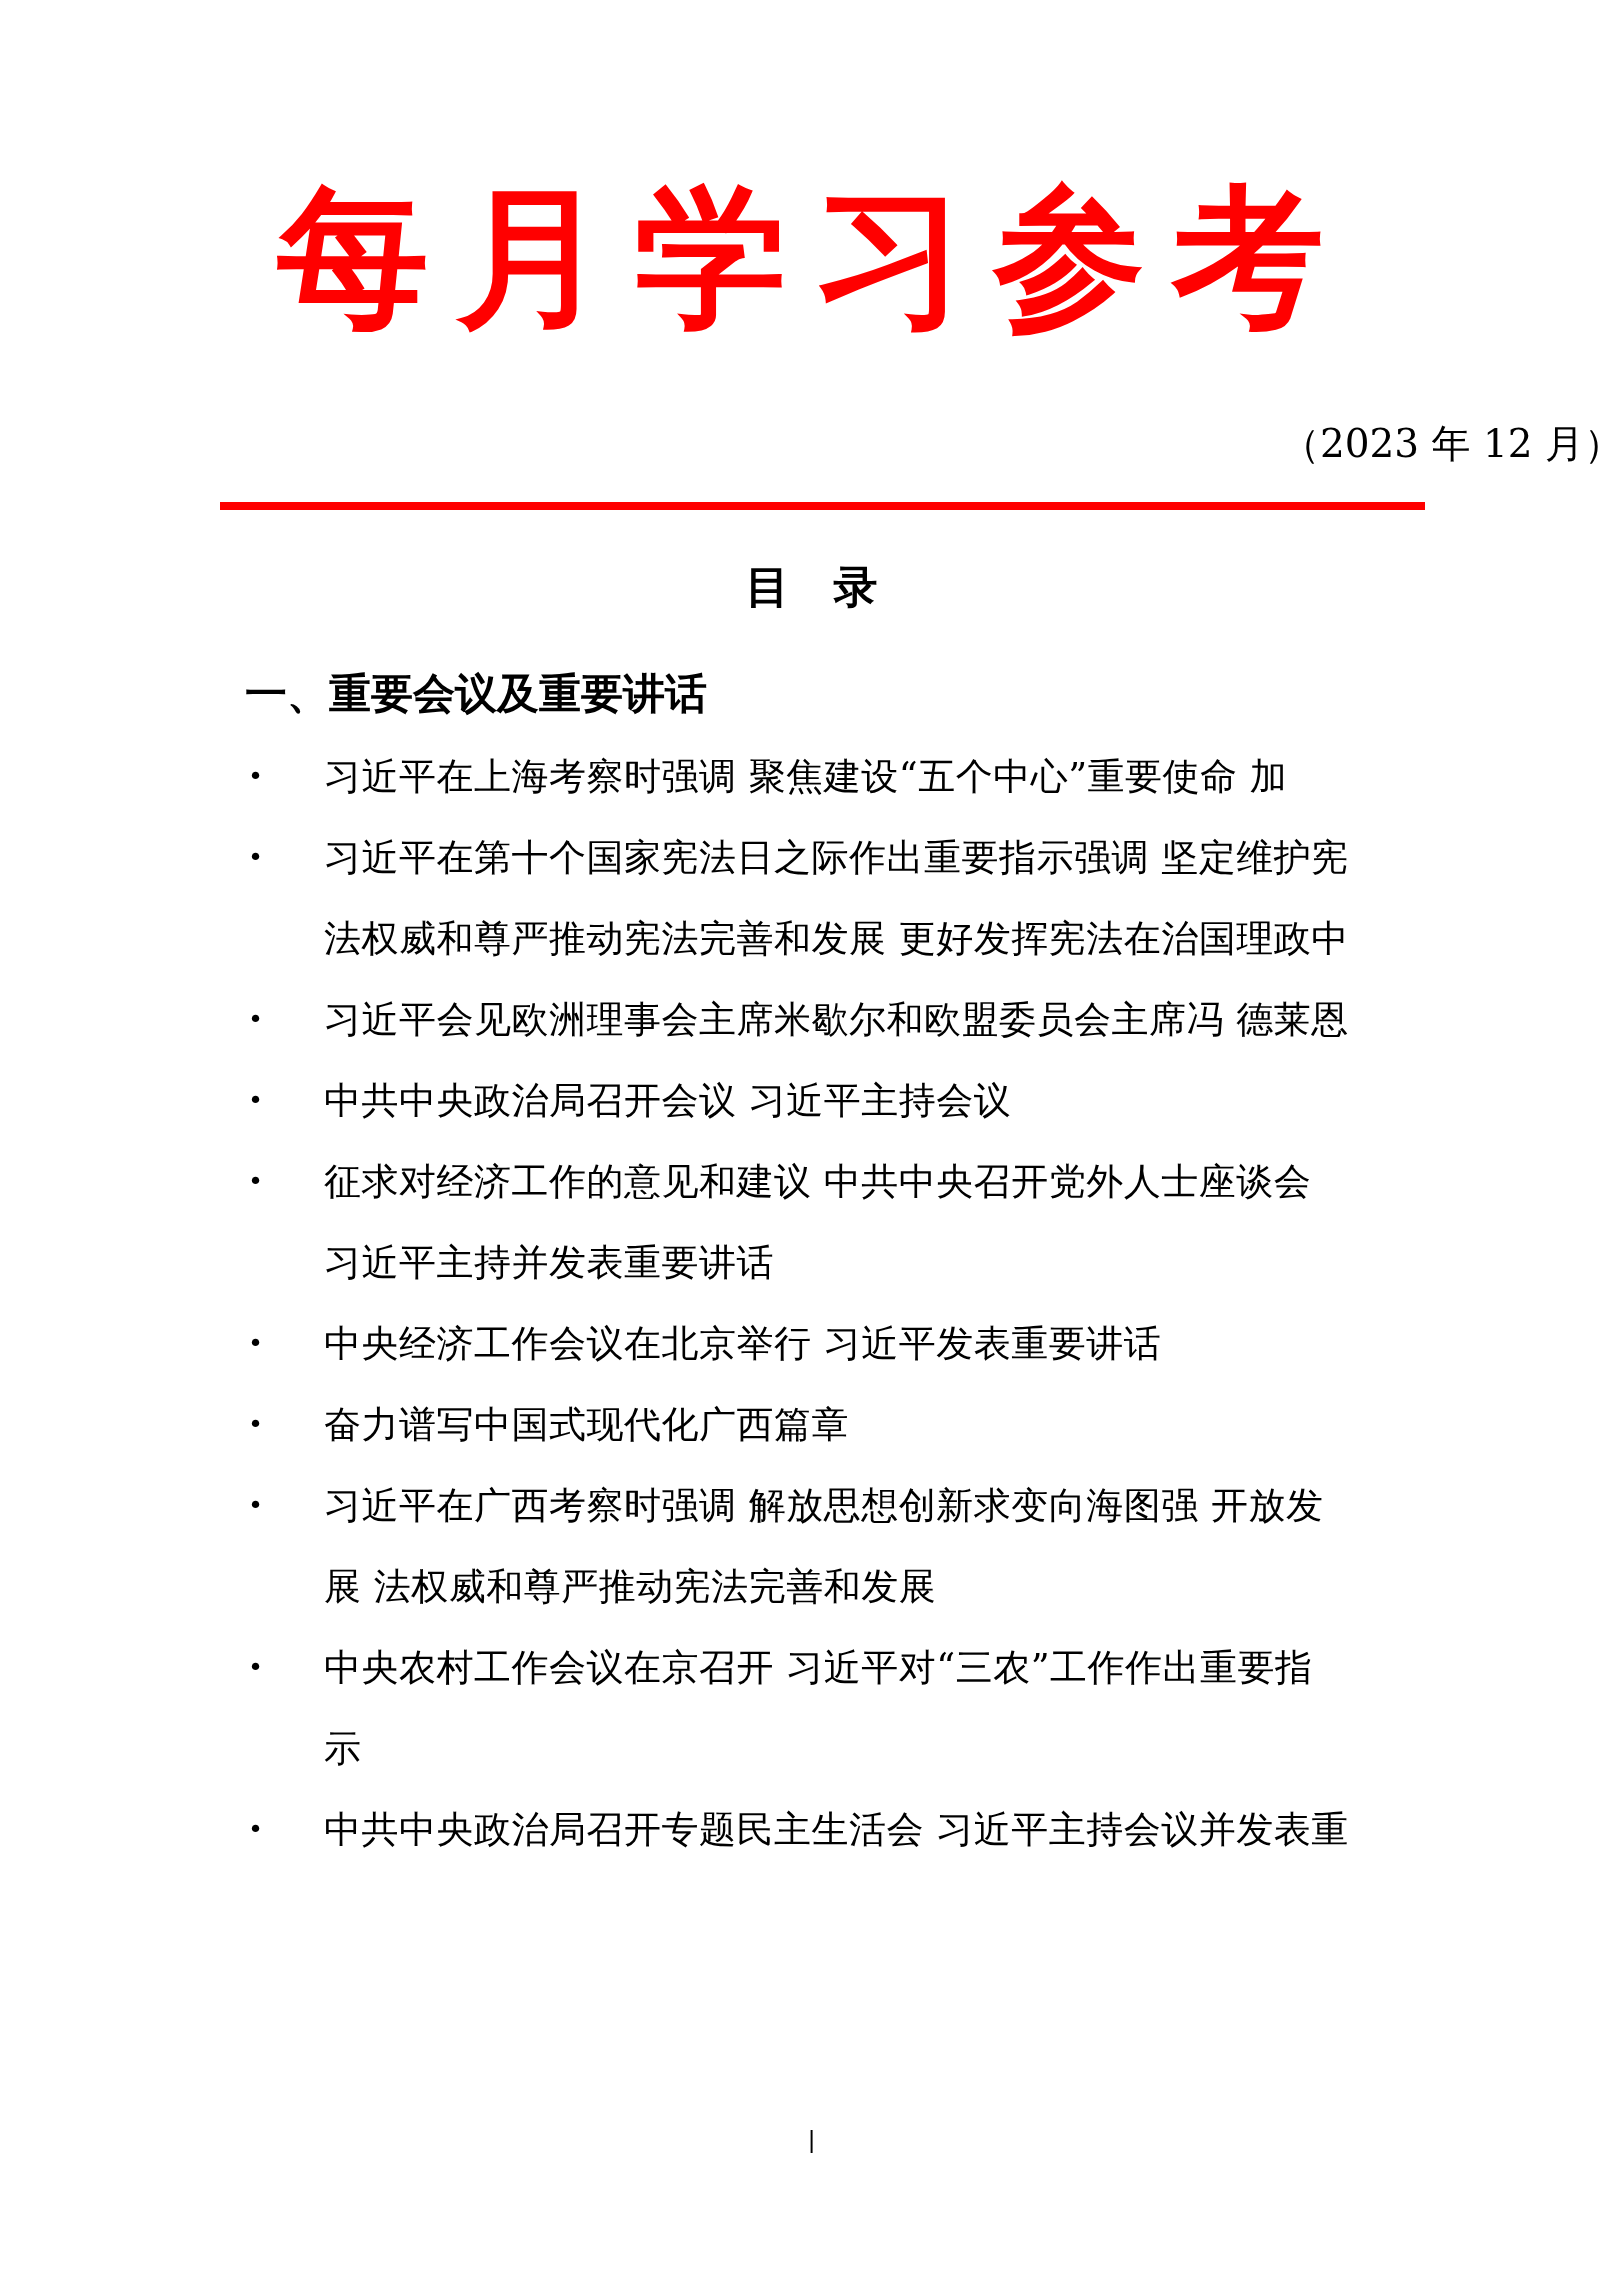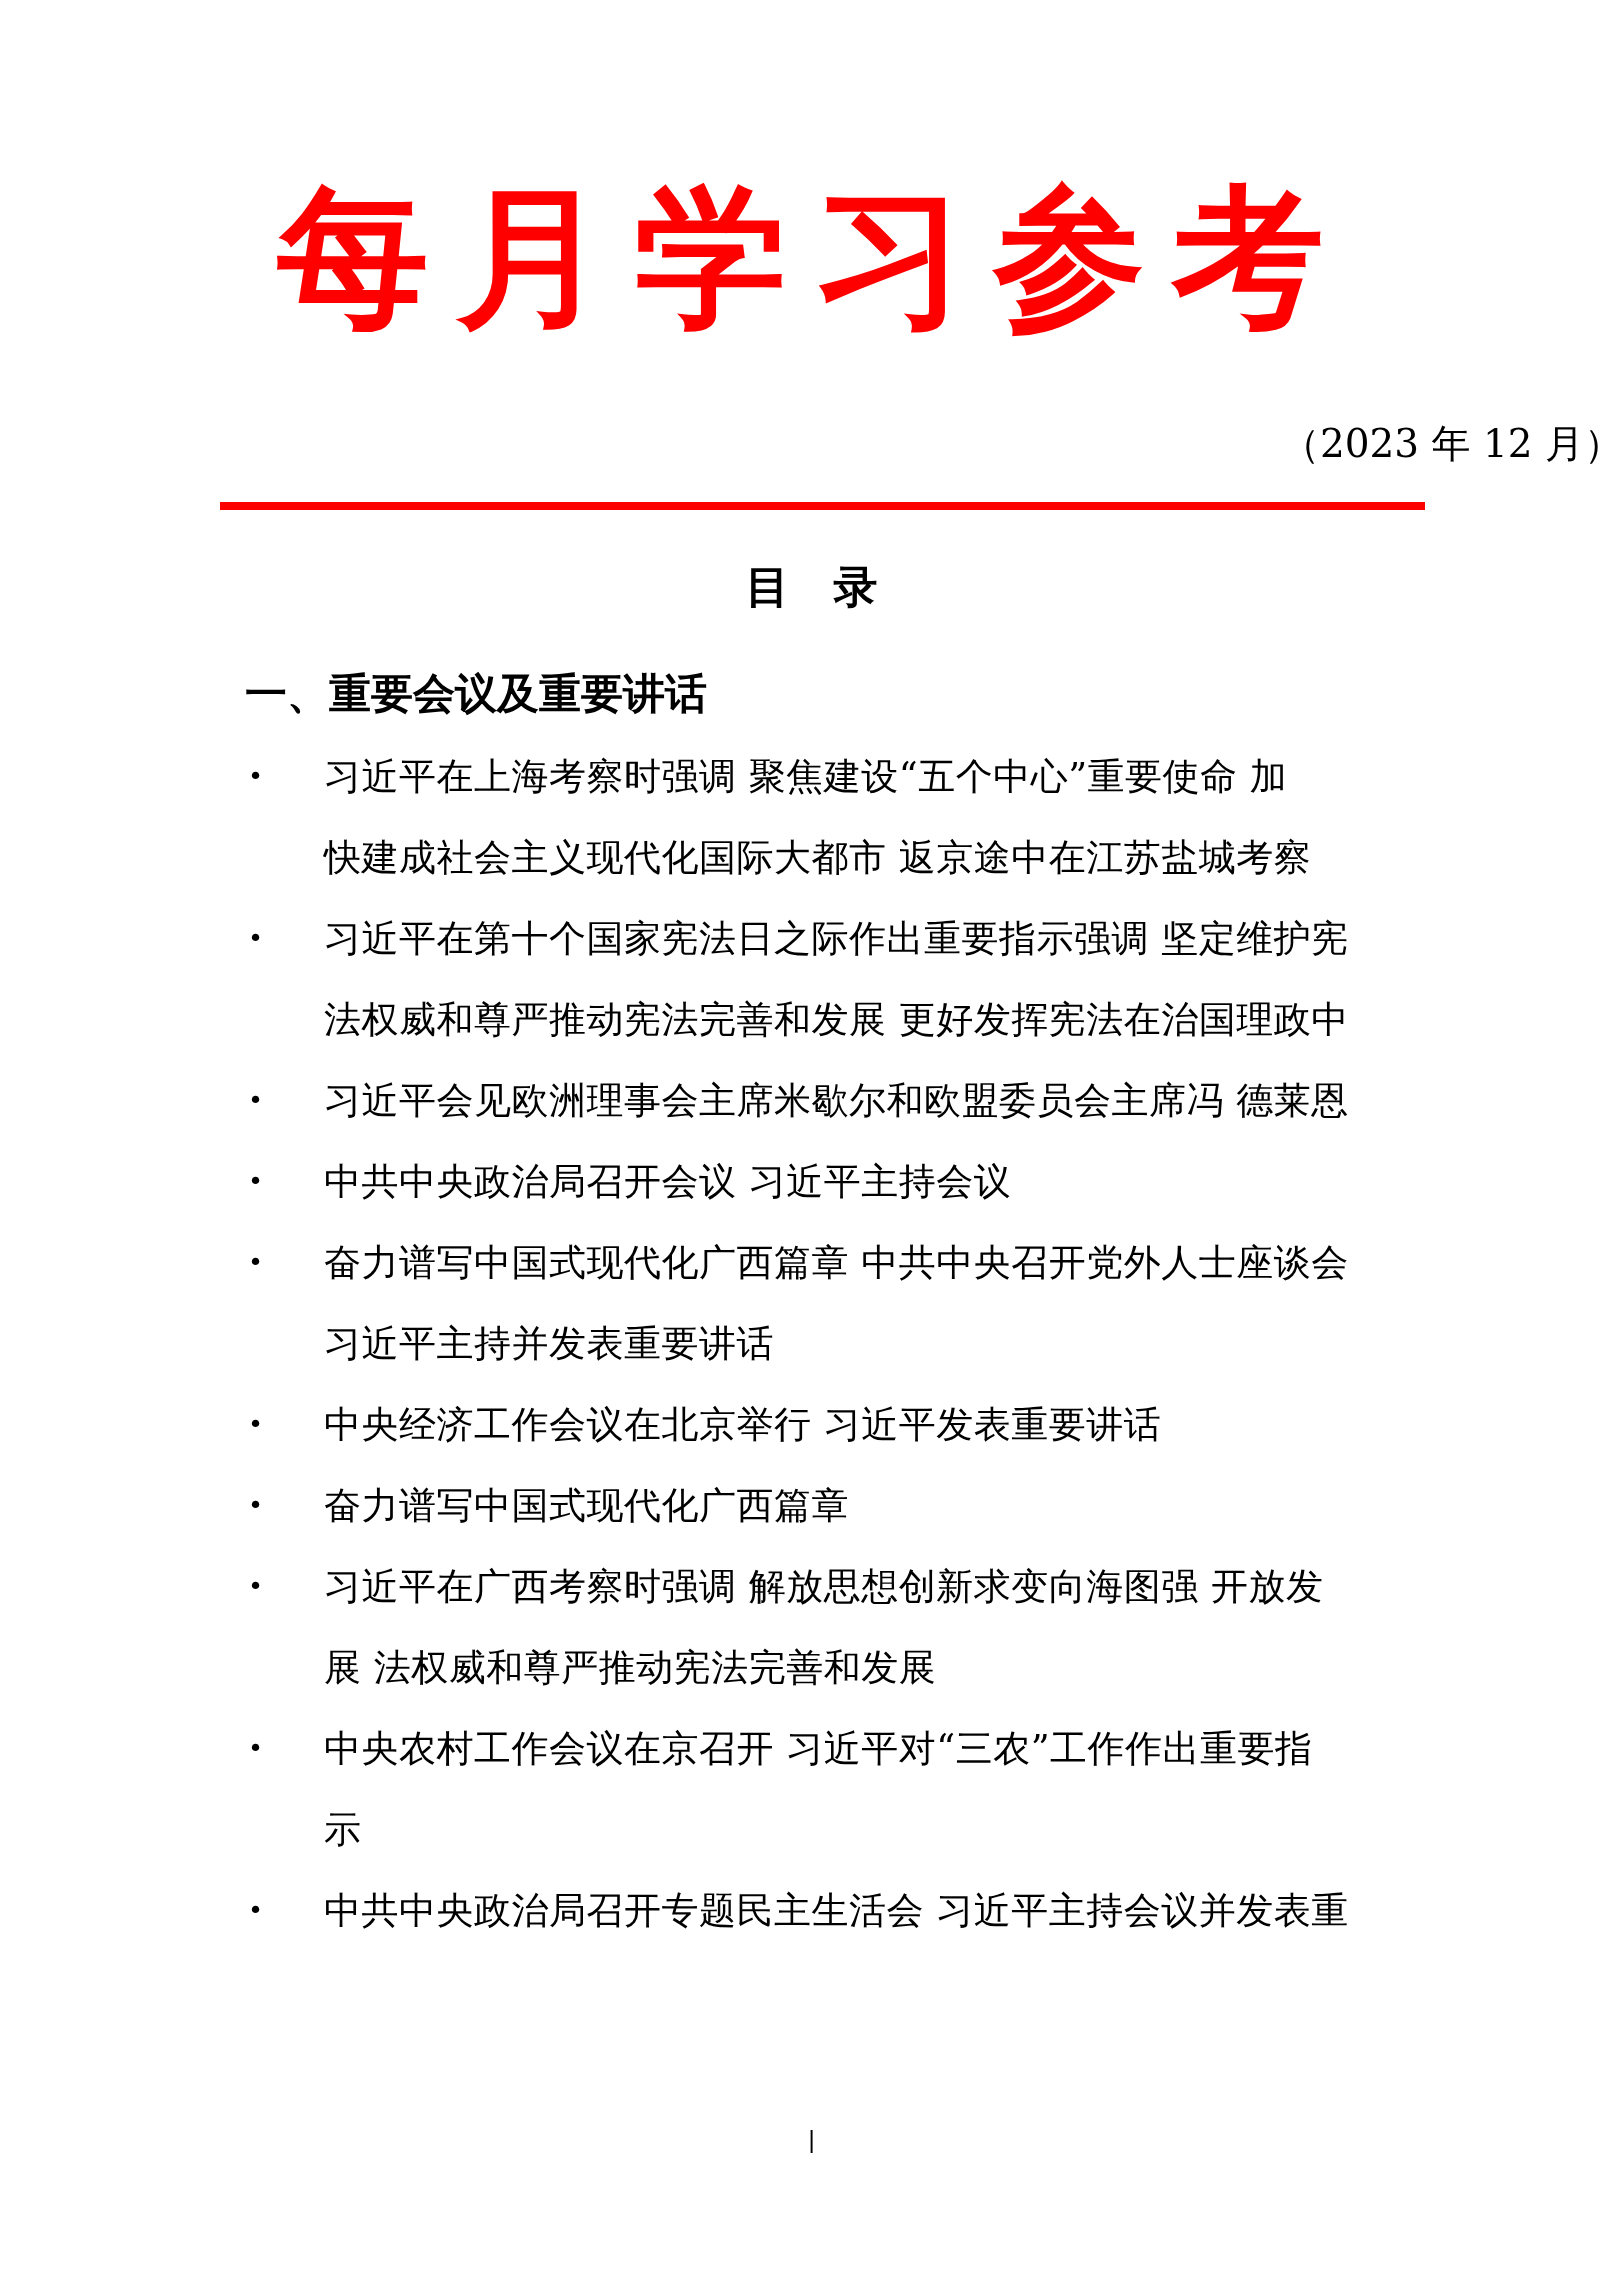--- a/index.html
+++ b/index.html
@@ -104,23 +104,20 @@
   <div class="toc-title">目　录</div>
 
   <div class="section-heading">一、重要会议及重要讲话</div>
 
   <div class="toc-list">
 
     <div class="toc-row">
       <span class="bullet">•</span>
       <span class="line-text">习近平在上海考察时强调 聚焦建设“五个中心”重要使命 加</span>
     </div>
-    <div class="toc-row">
-      <span class="line-text">快建成社会主义现代化国际大都市 返京途中在江苏盐城考察</span>
-    </div>
 
     <div class="toc-row">
       <span class="bullet">•</span>
       <span class="line-text">习近平在第十个国家宪法日之际作出重要指示强调 坚定维护宪</span>
     </div>
     <div class="toc-row">
       <span class="line-text">法权威和尊严推动宪法完善和发展 更好发挥宪法在治国理政中</span>
     </div>
 
     <div class="toc-row">
@@ -128,21 +125,21 @@
       <span class="line-text">习近平会见欧洲理事会主席米歇尔和欧盟委员会主席冯 德莱恩</span>
     </div>
 
     <div class="toc-row">
       <span class="bullet">•</span>
       <span class="line-text">中共中央政治局召开会议 习近平主持会议</span>
     </div>
 
     <div class="toc-row">
       <span class="bullet">•</span>
-      <span class="line-text">奋力谱写中国式现代化广西篇章 中共中央召开党外人士座谈会</span>
+      <span class="line-text">征求对经济工作的意见和建议 中共中央召开党外人士座谈会</span>
     </div>
     <div class="toc-row">
       <span class="line-text">习近平主持并发表重要讲话</span>
     </div>
 
     <div class="toc-row">
       <span class="bullet">•</span>
       <span class="line-text">中央经济工作会议在北京举行 习近平发表重要讲话</span>
     </div>
 

